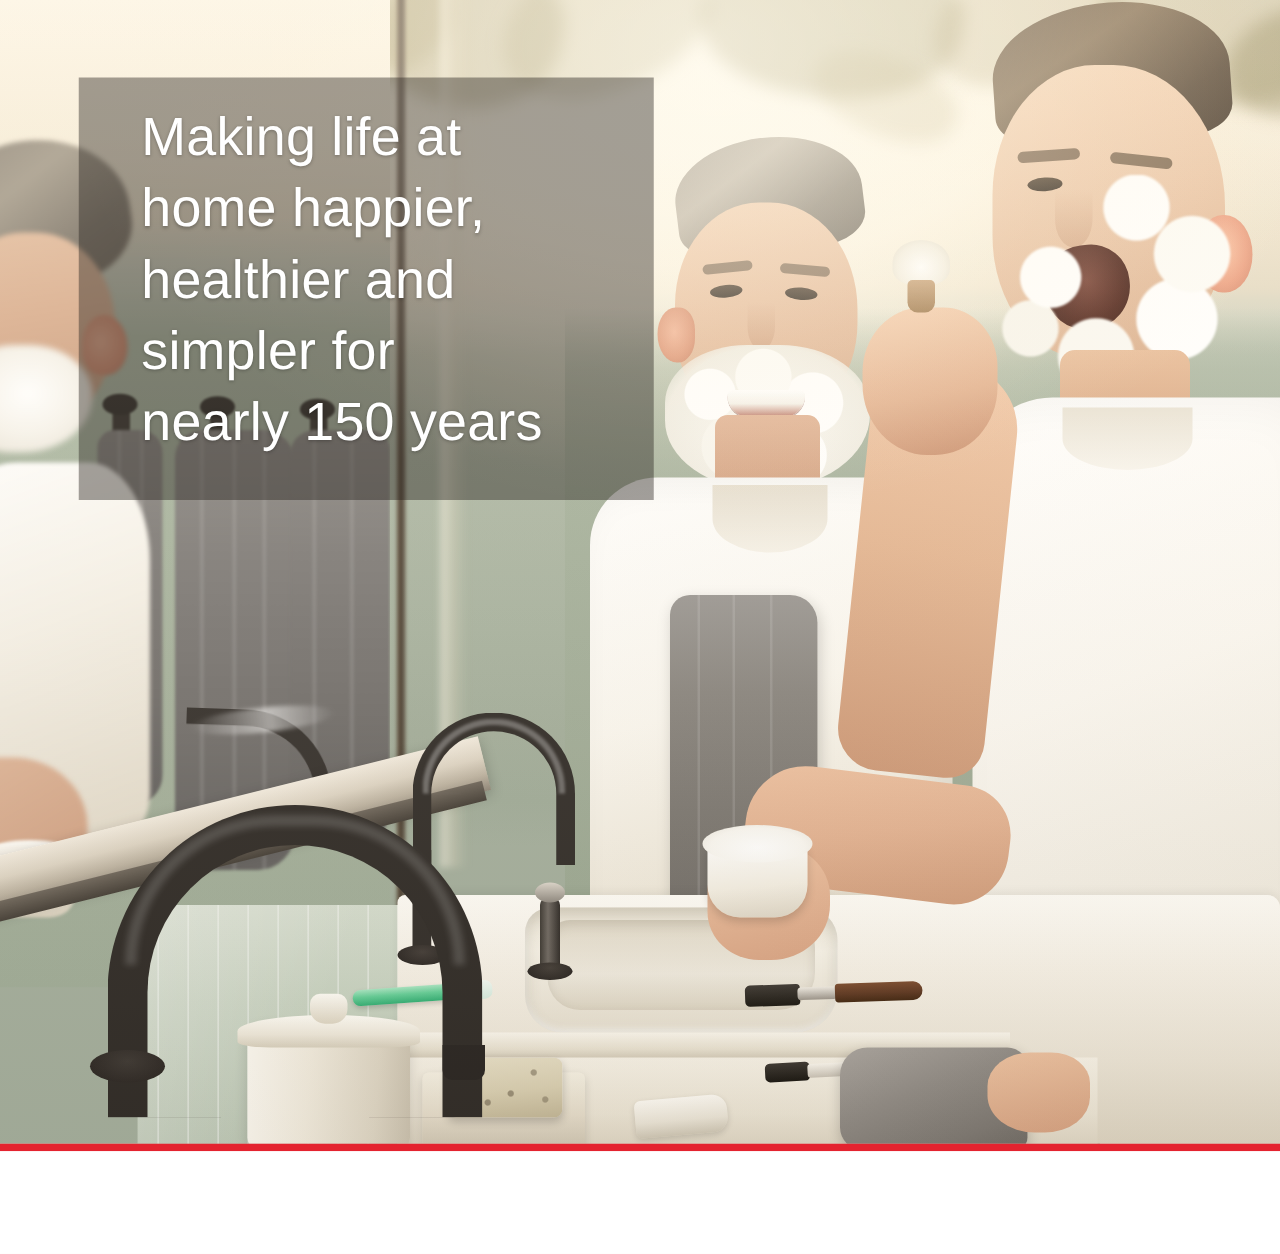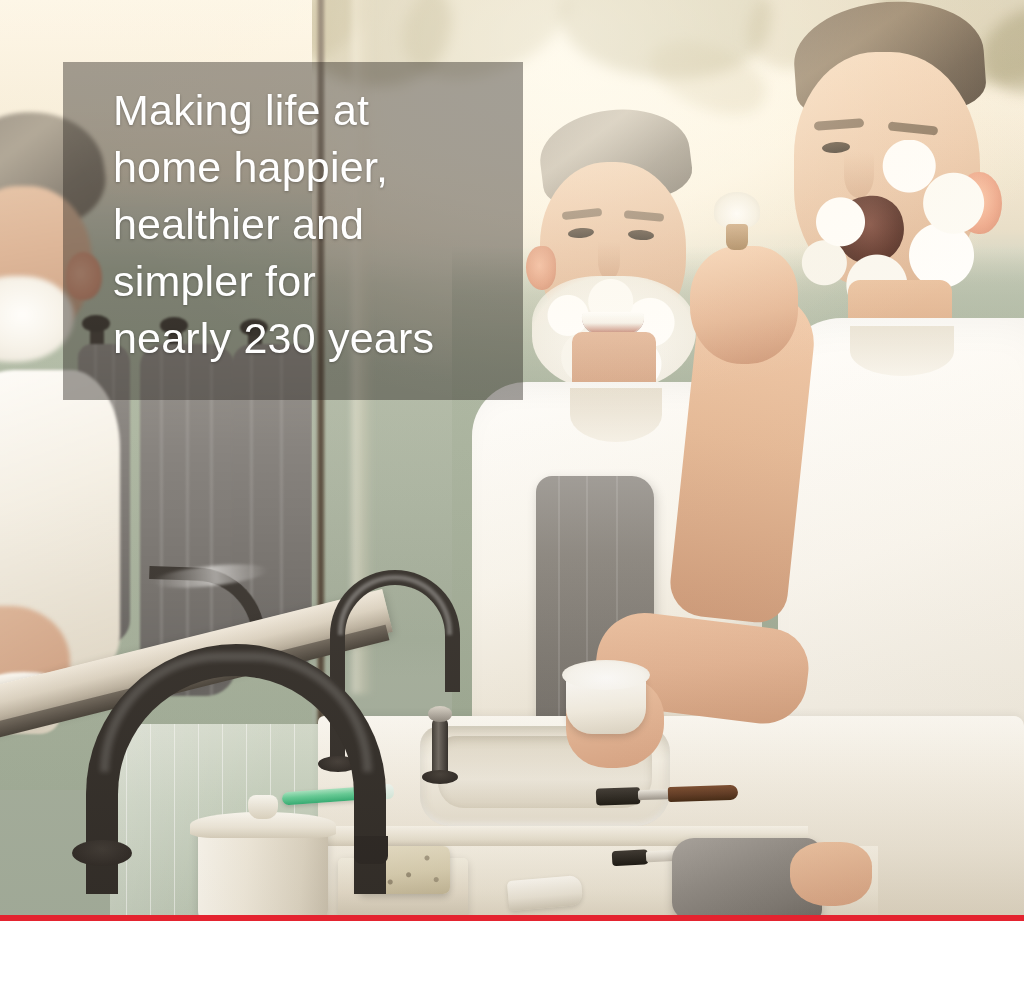--- a/index.html
+++ b/index.html
@@ -858,21 +858,21 @@
       <div class="base"></div>
     </div>
 
     <div class="grade"></div>
 
     <div class="scrim"></div>
     <div class="headline">Making life at
 home happier,
 healthier and
 simpler for
-nearly 230 years</div>
+nearly 150 years</div>
   </div>
 
   <div class="red-rule"></div>
 
   <div class="footer">
     
   </div>
 
 </div>
 

